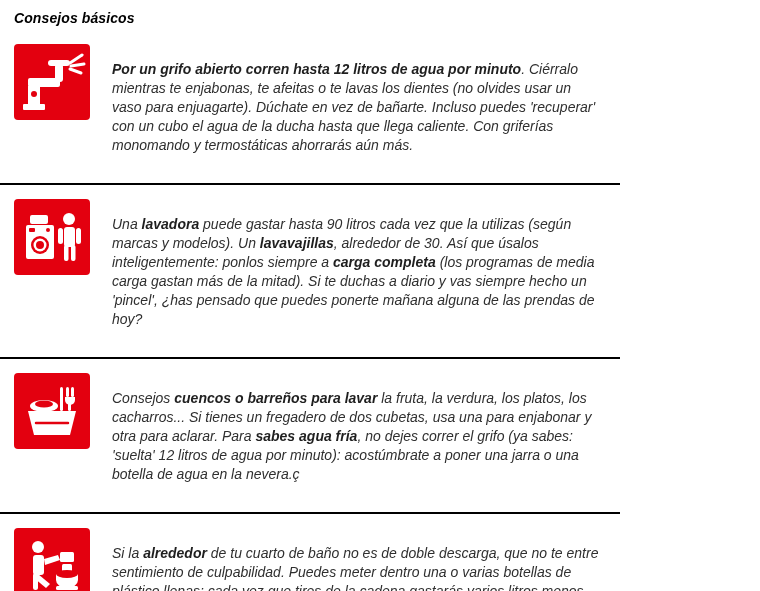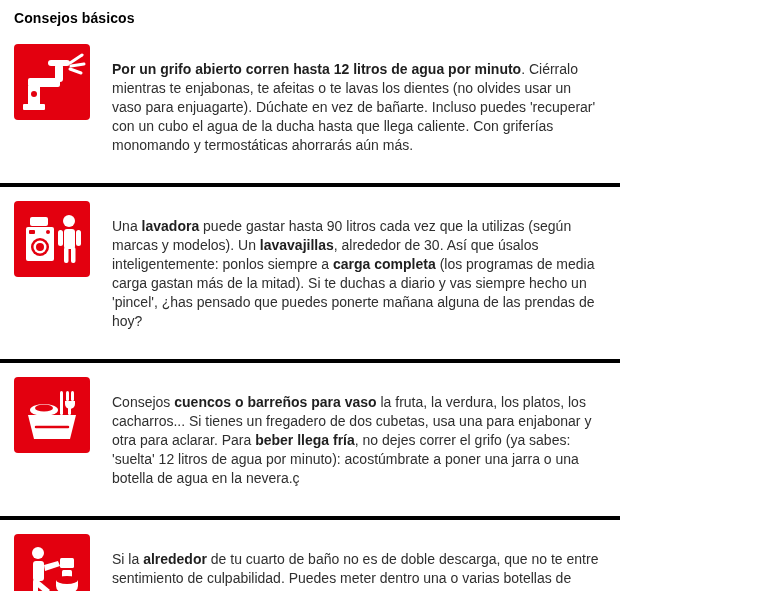--- a/index.html
+++ b/index.html
@@ -12,38 +12,39 @@
     height: 591px;
     font-family: "Liberation Sans", sans-serif;
     color: #333333;
     overflow: hidden;
   }
   .page {
     width: 620px;
     height: 591px;
     position: relative;
     box-sizing: border-box;
+    font-style: italic;
   }
   .page-title {
     font-size: 14px;
     font-weight: bold;
     color: #000000;
     padding: 10px 0 0 14px;
     margin: 0 0 8px 0;
     letter-spacing: 0.1px;
   }
   .tips-list {
     margin: 0;
     padding: 0;
     list-style: none;
   }
   .tip-row {
     display: flex;
     align-items: flex-start;
-    border-top: 4px solid #000000;
+    border-top: 2px solid #000000;
     padding: 14px 18px 14px 14px;
     box-sizing: border-box;
   }
   .tip-row:first-child {
     border-top: none;
     padding-top: 10px;
   }
   .tip-icon {
     width: 76px;
     height: 76px;
@@ -140,21 +141,21 @@
             <rect x="46" y="14" width="3" height="24" rx="1.5"></rect>
             <rect x="52" y="14" width="3" height="10" rx="1.5"></rect>
             <rect x="57" y="14" width="3" height="10" rx="1.5"></rect>
             <path d="M51 24 h10 v3 a5 5 0 0 1 -10 0 z"></path>
             <rect x="54" y="26" width="3" height="12" rx="1.5"></rect>
             <path d="M22 50 h32" stroke="#e3000f" stroke-width="2.5" stroke-linecap="round" fill="none"></path>
           </g>
         </svg>
       </div>
       <p class="tip-text">
-        <span>Consejos </span><b>cuencos o barreños para vaso</b><span> la fruta, la verdura, los platos, los cacharros... Si tienes un fregadero de dos cubetas, usa una para enjabonar y otra para aclarar. Para </span><b>beber llega fría</b><span>, no dejes correr el grifo (ya sabes: 'suelta' 12 litros de agua por minuto): acostúmbrate a poner una jarra o una botella de agua en la nevera.ç</span>
+        <span>Consejos </span><b>cuencos o barreños para lavar</b><span> la fruta, la verdura, los platos, los cacharros... Si tienes un fregadero de dos cubetas, usa una para enjabonar y otra para aclarar. Para </span><b>sabes agua fría</b><span>, no dejes correr el grifo (ya sabes: 'suelta' 12 litros de agua por minuto): acostúmbrate a poner una jarra o una botella de agua en la nevera.ç</span>
       </p>
     </li>
 
     <li class="tip-row">
       <div class="tip-icon">
         <svg viewBox="0 0 76 76" aria-hidden="true">
           <g fill="#ffffff">
             <circle cx="24" cy="19" r="6"></circle>
             <rect x="19" y="27" width="11" height="20" rx="3"></rect>
             <path d="M30 31 L44 27 L46 32 L31 37 Z"></path>

